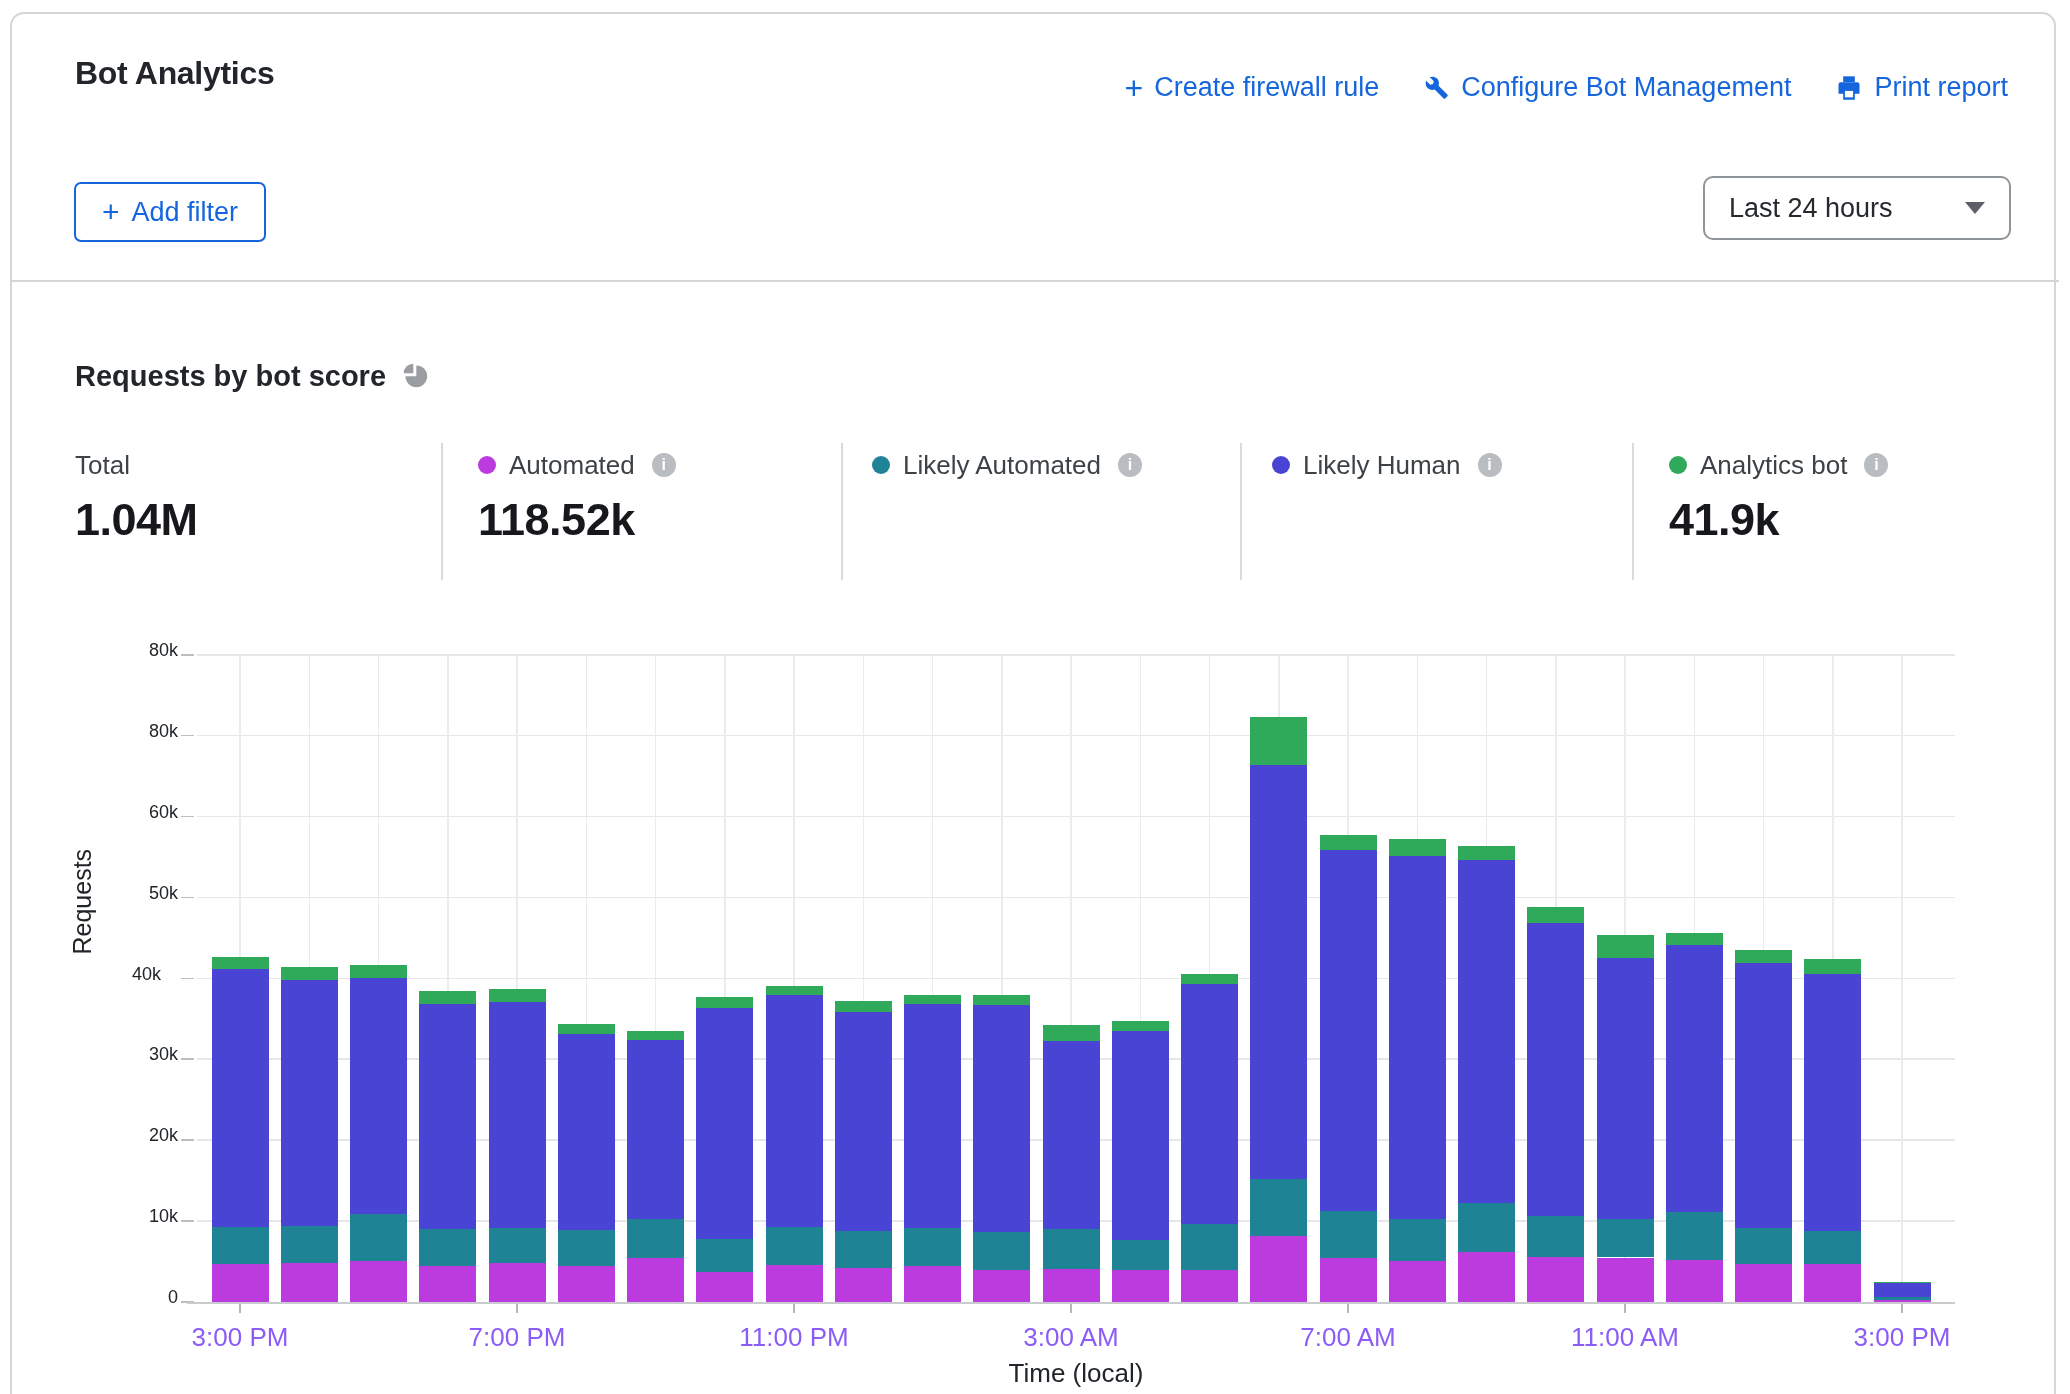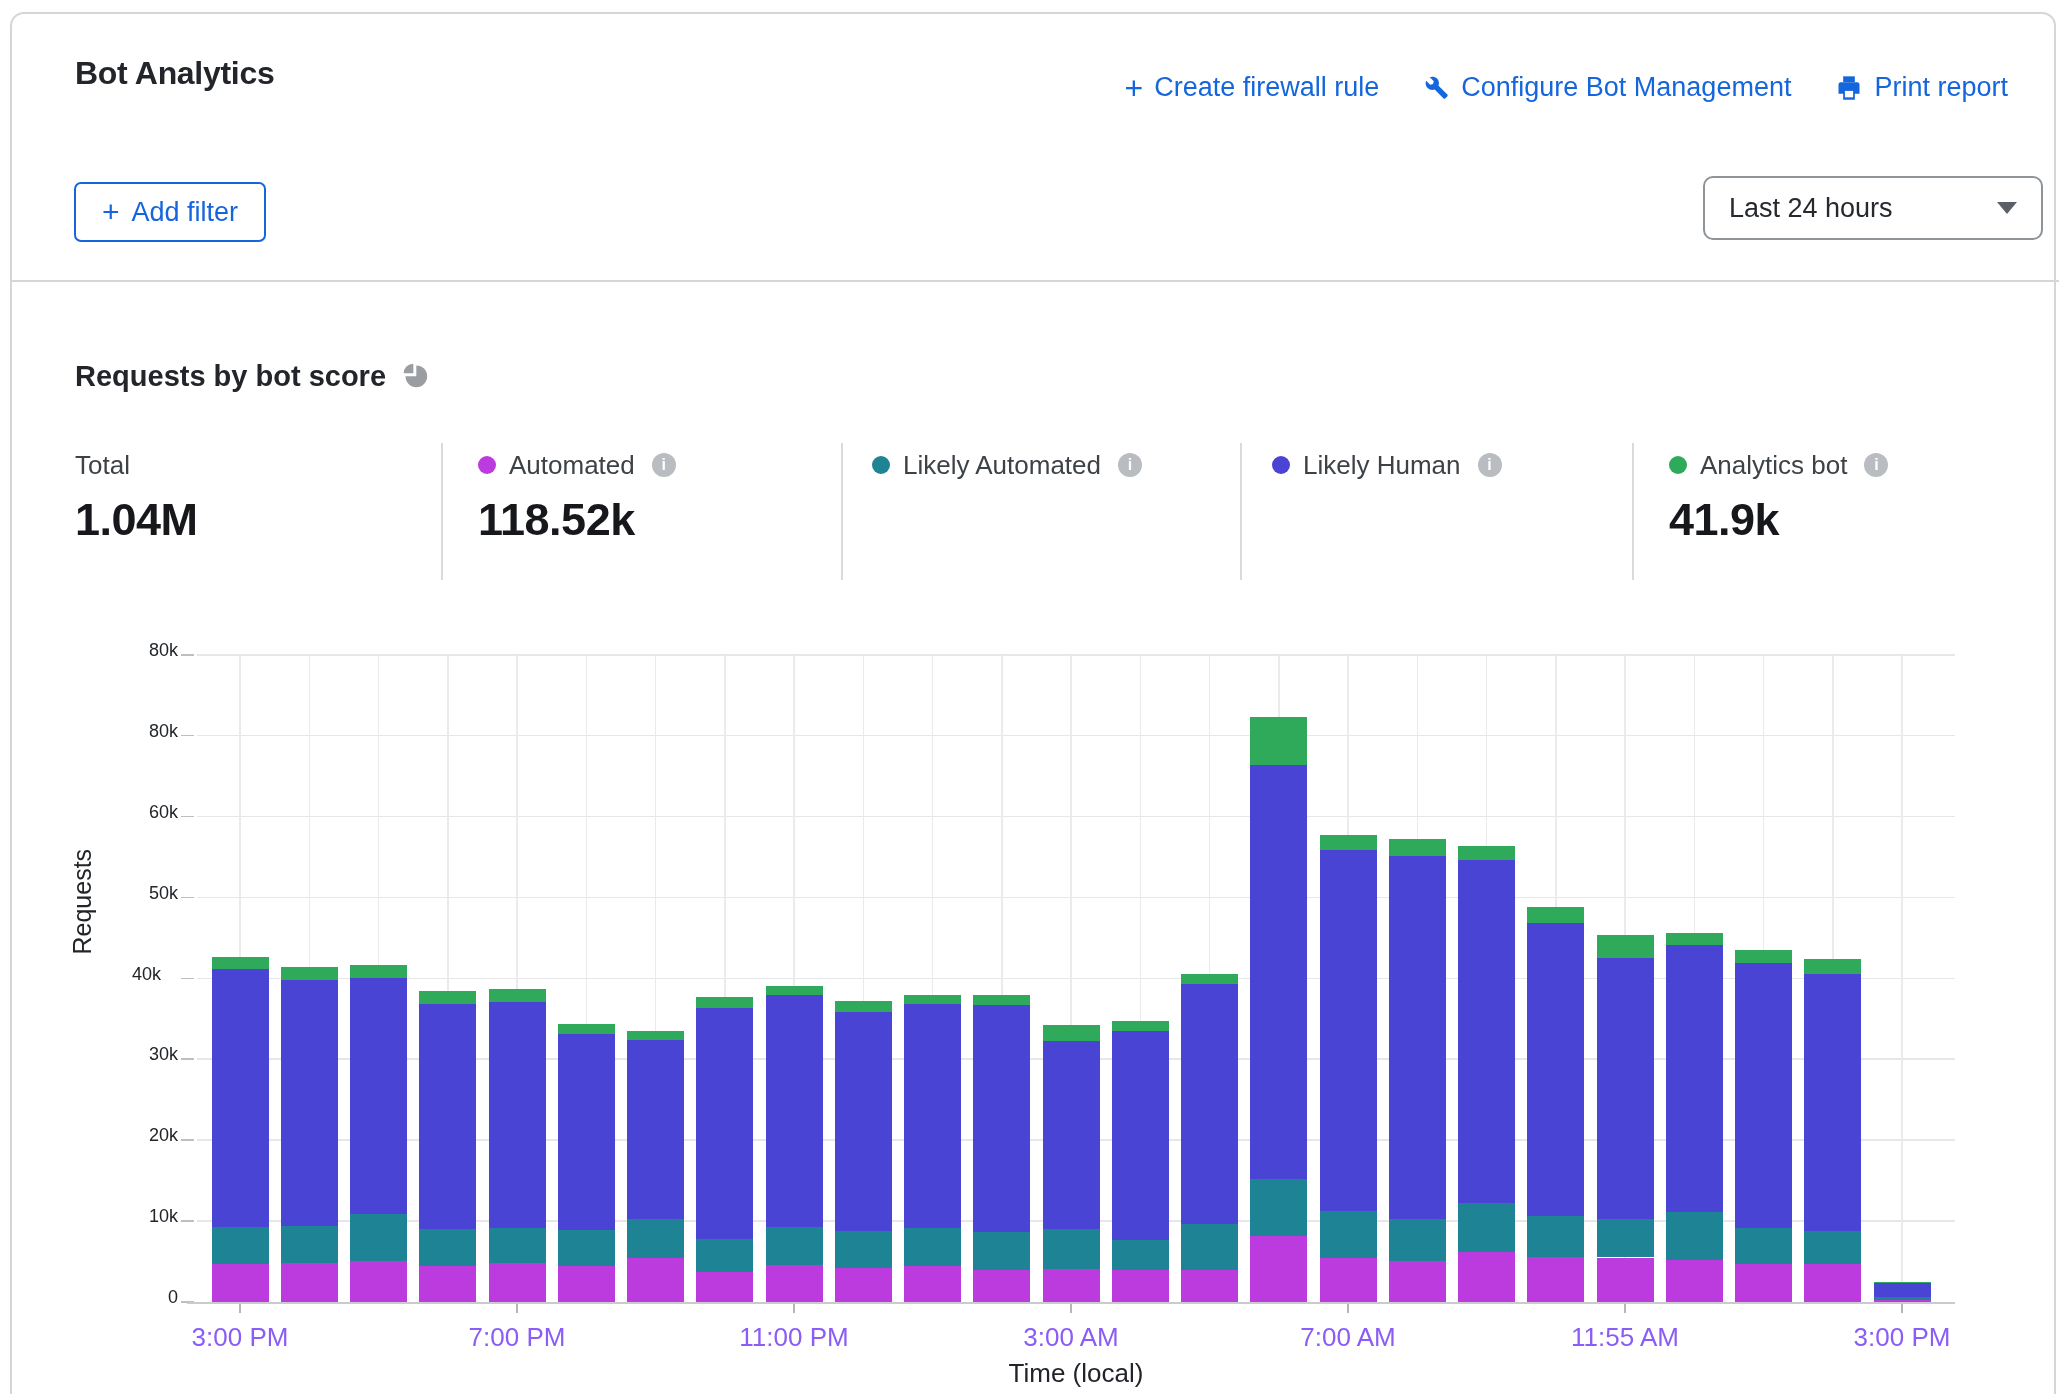--- a/index.html
+++ b/index.html
@@ -20,21 +20,21 @@
   .action-link { display:flex; align-items:center; gap:11px; color:#1565dc; font-size:27px;
           cursor:pointer; text-decoration:none; }
   .plus-glyph { font-size:32px; font-weight:500; line-height:26px; }
   .action-link svg { display:block; }
 
   .add-filter-btn { position:absolute; left:74px; top:182px; height:60px; display:flex;
           align-items:center; gap:12px; padding:0 26px; border:2px solid #1565dc;
           border-radius:7px; color:#1565dc; font-size:27px; background:#fff; cursor:pointer; }
   .add-filter-btn .plus-glyph { font-size:30px; }
 
-  .time-range { position:absolute; left:1703px; top:176px; width:340px; height:64px;
+  .time-range { position:absolute; left:1703px; top:176px; width:308px; height:64px;
           border:2px solid #8f9499; border-radius:10px; background:#fff; display:flex;
           align-items:center; padding:0 24px; font-size:27px; color:#26292e; cursor:pointer; }
   .caret { margin-left:auto; width:0; height:0; border-left:10px solid transparent;
           border-right:10px solid transparent; border-top:12px solid #5b6066; }
 
   .section-title-row { position:absolute; left:75px; top:360px; display:flex;
           align-items:center; gap:14px; }
   .section-title { font-size:29px; font-weight:700; color:#22262b; }
 
   .stat-col { position:absolute; top:448px; }
@@ -373,18 +373,18 @@
     <div class="xlabel" style="left: 120px; top: 1322px;">3:00 PM</div>
     <div class="xtick" style="left: 516px; top: 1304px;"></div>
     <div class="xlabel" style="left: 397px; top: 1322px;">7:00 PM</div>
     <div class="xtick" style="left: 793px; top: 1304px;"></div>
     <div class="xlabel" style="left: 674px; top: 1322px;">11:00 PM</div>
     <div class="xtick" style="left: 1070px; top: 1304px;"></div>
     <div class="xlabel" style="left: 951px; top: 1322px;">3:00 AM</div>
     <div class="xtick" style="left: 1347px; top: 1304px;"></div>
     <div class="xlabel" style="left: 1228px; top: 1322px;">7:00 AM</div>
     <div class="xtick" style="left: 1624px; top: 1304px;"></div>
-    <div class="xlabel" style="left: 1505px; top: 1322px;">11:55 AM</div>
+    <div class="xlabel" style="left: 1505px; top: 1322px;">11:00 AM</div>
     <div class="xtick" style="left: 1901px; top: 1304px;"></div>
     <div class="xlabel" style="left: 1782px; top: 1322px;">3:00 PM</div>
   </div>
 <div class="y-axis-title">Requests</div>
 <div class="x-axis-title">Time (local)</div>
 
 </body></html>

